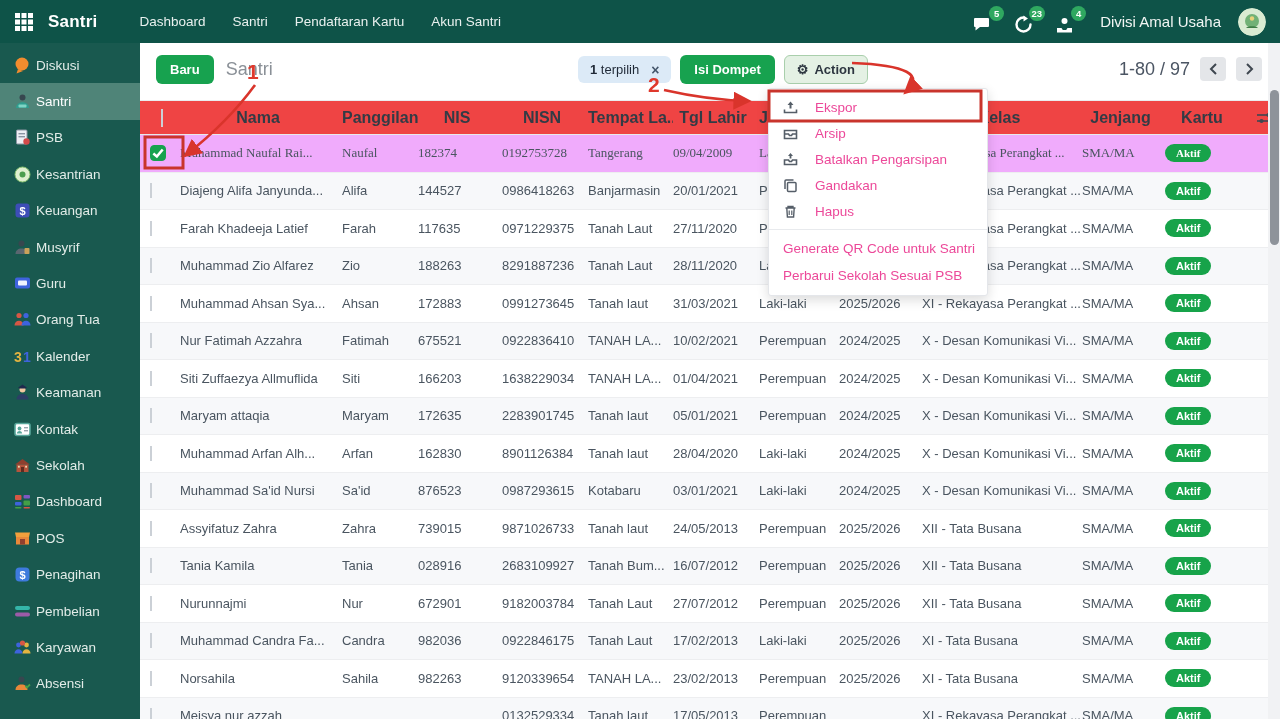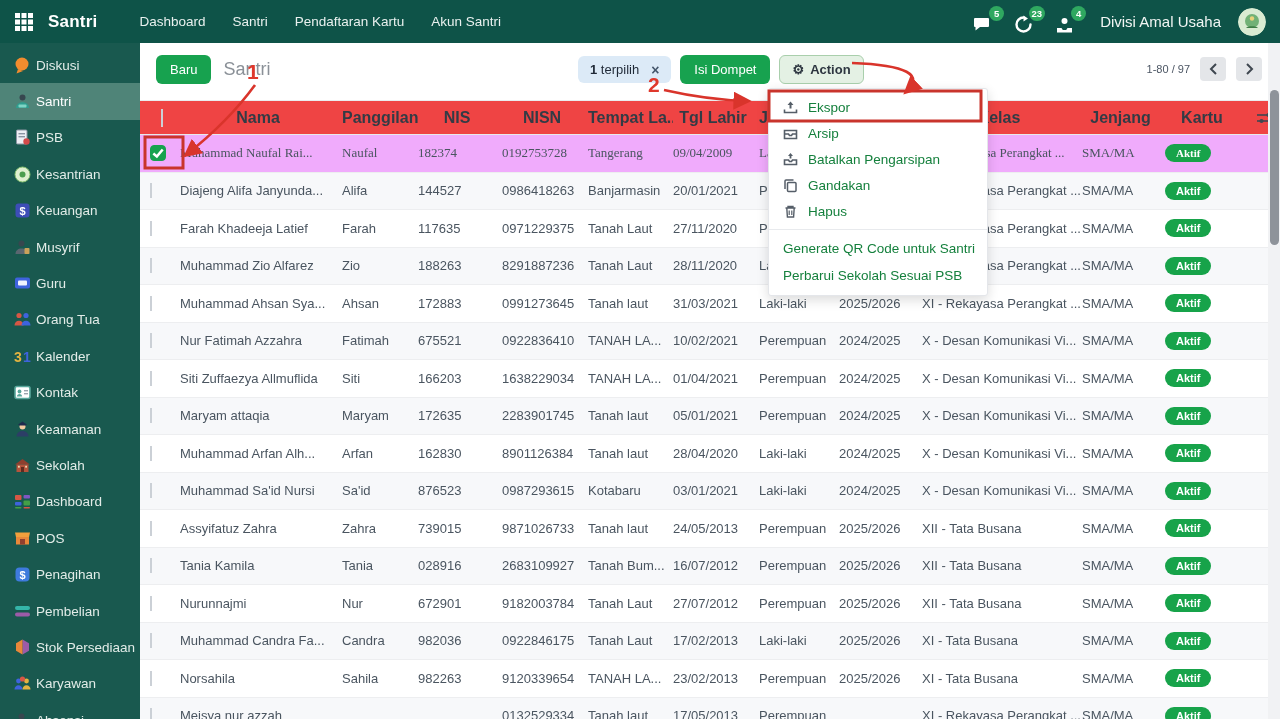--- a/index.html
+++ b/index.html
@@ -27,33 +27,33 @@
   .side-item { height:36.4px; display:flex; align-items:center; gap:4px; padding-left:13px;
                color:#E2ECE8; font-size:13.5px; cursor:pointer; white-space:nowrap; overflow:hidden; }
   .side-item.active { background:#4F8478; color:#FFFFFF; }
   .side-ico { width:19px; height:19px; flex:0 0 19px; display:inline-flex; }
   .side-ico svg { width:19px; height:19px; }
 
   
   .main { position:absolute; left:140px; top:43px; right:0; bottom:0; background:#fff; }
   .toolbar { position:relative; height:57px; background:#fff; }
   .tb-left { position:absolute; left:16px; top:12px; display:flex; align-items:center; gap:12px; }
-  .btn-green { background:#17A24F; color:#fff; border:none; border-radius:6px; font-weight:normal;
+  .btn-green { background:#17A24F; color:#fff; border:none; border-radius:6px; font-weight:bold;
                font-size:13px; padding:7px 14px; cursor:pointer; font-family:inherit; }
   .page-title { color:#8A9097; font-size:18px; }
   .tb-mid { position:absolute; left:438px; top:12px; display:flex; align-items:center; gap:9px; }
   .chip { background:#DCEAF7; border-radius:6px; padding:6px 12px; font-size:13px; color:#1F2937;
           display:flex; align-items:center; gap:12px; }
   .chip b { font-weight:bold; }
   .chip-x { color:#44566B; font-weight:bold; font-size:14px; cursor:pointer; line-height:1; }
   .btn-action { background:#E4F1E4; border:1px solid #A9CFAC; border-radius:6px; color:#2D3640;
                 font-weight:bold; font-size:13px; padding:6px 12px; cursor:pointer; display:flex;
                 align-items:center; gap:6px; font-family:inherit; }
   .tb-right { position:absolute; right:18px; top:14px; display:flex; align-items:center; gap:10px; }
-  .range-txt { font-size:11px; color:#4B5563;text-align:right; }
+  .range-txt { font-size:18px; color:#4B5563;text-align:right; }
   .pager { width:26px; height:24px; background:#E4E6E9; border:none; border-radius:4px; cursor:pointer;
            display:flex; align-items:center; justify-content:center; }
 
   
   .tablewrap { position:absolute; left:0; top:57px; right:0; bottom:0; overflow:hidden; }
   .trow, .thead { display:grid;
     grid-template-columns:30px 162px 76px 84px 86px 85px 86px 80px 83px 160px 83px 80px minmax(0,1fr);
     align-items:center; padding:0 6px 0 10px; }
   .thead { height:35px; border-top:1px solid #EAECEE; border-bottom:1px solid #E7E9EB;
            font-size:16px; font-weight:bold; color:#333B45; background:#ef4444;text-align:center; }
@@ -67,22 +67,22 @@
                 padding:3px 11px; border-radius:10px; }
   .filler { display:flex; justify-content:flex-end; }
 
   
   .sb-track { position:absolute; right:0; top:43px; bottom:0; width:12px; background:#F1F2F4; z-index:30; }
   .sb-thumb { position:absolute; left:1.5px; top:47px; width:9px; height:155px; background:#8E939A; border-radius:5px; cursor:pointer; }
 
   
   .dropdown { position:absolute; left:768px; top:88px; width:220px; background:#fff; z-index:40;
               border:1px solid #E4E6EA; border-radius:3px; box-shadow:0 4px 12px rgba(0,0,0,.14); padding:5px 0 6px; }
-  .dd-item { height:26px; display:flex; align-items:center; gap:10px; padding:0 14px; font-size:13.5px;
-             color:#15803d; cursor:pointer; white-space:nowrap; }
+  .dd-item { height:26px; display:flex; align-items:center; gap:17px; padding:0 14px; font-size:13.5px;
+             color:#ec4899; cursor:pointer; white-space:nowrap; }
   .dd-item svg { width:15px; height:15px; flex:0 0 15px; }
   .dd-sep { height:1px; background:#E8EAED; margin:5px 0; }
   .dd-item.plain { height:27px; }
 
   
   .overlay { position:absolute; inset:0; z-index:60; pointer-events:none; }
 </style>
 </head>
 <body>
 
@@ -229,39 +229,39 @@
           <svg viewBox="0 0 19 19">
             <text x="1" y="14.5" font-size="14" font-weight="bold" fill="#E3B341" font-family="Liberation Sans, sans-serif">3</text>
             <text x="10" y="14.5" font-size="14" font-weight="bold" fill="#3E63DD" font-family="Liberation Sans, sans-serif">1</text>
           </svg>
         </span>
         <span>Kalender</span>
       </div>
       <div class="side-item">
         <span class="side-ico">
           <svg viewBox="0 0 19 19">
+            <circle cx="9.5" cy="6.5" r="3" fill="#F2C9A0"></circle>
+            <path d="M5.5 4.5h8L9.5 1.5z" fill="#1F2B4D"></path>
+            <rect x="5.5" y="3.8" width="8" height="1.6" rx=".8" fill="#1F2B4D"></rect>
+            <path d="M3.5 16.5c0-3.4 2.7-5.5 6-5.5s6 2.1 6 5.5z" fill="#2C3E66"></path>
+          </svg>
+        </span>
+        <span>Keamanan</span>
+      </div>
+      <div class="side-item">
+        <span class="side-ico">
+          <svg viewBox="0 0 19 19">
             <rect x="2" y="3.5" width="15" height="12" rx="2" fill="#fff" stroke="#58A79B" stroke-width="1.6"></rect>
             <circle cx="6.5" cy="8.5" r="1.9" fill="#58A79B"></circle>
             <path d="M3.8 13.5c.4-1.6 1.5-2.4 2.7-2.4s2.3.8 2.7 2.4z" fill="#58A79B"></path>
             <rect x="11" y="7" width="4" height="1.4" fill="#9AA5AE"></rect>
             <rect x="11" y="10" width="4" height="1.4" fill="#9AA5AE"></rect>
           </svg>
         </span>
         <span>Kontak</span>
-      </div>
-      <div class="side-item">
-        <span class="side-ico">
-          <svg viewBox="0 0 19 19">
-            <circle cx="9.5" cy="6.5" r="3" fill="#F2C9A0"></circle>
-            <path d="M5.5 4.5h8L9.5 1.5z" fill="#1F2B4D"></path>
-            <rect x="5.5" y="3.8" width="8" height="1.6" rx=".8" fill="#1F2B4D"></rect>
-            <path d="M3.5 16.5c0-3.4 2.7-5.5 6-5.5s6 2.1 6 5.5z" fill="#2C3E66"></path>
-          </svg>
-        </span>
-        <span>Keamanan</span>
       </div>
       <div class="side-item">
         <span class="side-ico">
           <svg viewBox="0 0 19 19">
             <path d="M2 8.5 L9.5 3 L17 8.5z" fill="#8F3F2E"></path>
             <rect x="3.5" y="8.5" width="12" height="7.5" fill="#B5543C"></rect>
             <rect x="8" y="11" width="3" height="5" fill="#5E2C20"></rect>
             <rect x="5" y="9.8" width="1.8" height="1.8" fill="#F2D9B0"></rect>
             <rect x="12.2" y="9.8" width="1.8" height="1.8" fill="#F2D9B0"></rect>
           </svg>
@@ -301,29 +301,20 @@
         <span>Penagihan</span>
       </div>
       <div class="side-item">
         <span class="side-ico">
           <svg viewBox="0 0 19 19">
             <rect x="2" y="4" width="15" height="4" rx="2" fill="#35B5A9"></rect>
             <rect x="2" y="10.5" width="15" height="4" rx="2" fill="#9C5BA8"></rect>
           </svg>
         </span>
         <span>Pembelian</span>
-      </div>
-      <div class="side-item">
-        <span class="side-ico">
-          <svg viewBox="0 0 19 19">
-            <path d="M9.5 1.5 L16 5.25 L16 12.75 L9.5 16.5z" fill="#9C5BA8"></path>
-            <path d="M9.5 1.5 L3 5.25 L3 12.75 L9.5 16.5z" fill="#E8883A"></path>
-          </svg>
-        </span>
-        <span>Stok Persediaan</span>
       </div>
       <div class="side-item">
         <span class="side-ico">
           <svg viewBox="0 0 19 19">
             <circle cx="5.5" cy="7" r="2.4" fill="#3E63DD"></circle>
             <circle cx="13.5" cy="7" r="2.4" fill="#E3B341"></circle>
             <circle cx="9.5" cy="5" r="2.6" fill="#D65745"></circle>
             <path d="M1.5 15.5c0-2.6 1.8-4.2 4-4.2s4 1.6 4 4.2z" fill="#3E63DD"></path>
             <path d="M9.5 15.5c0-2.6 1.8-4.2 4-4.2s4 1.6 4 4.2z" fill="#E3B341"></path>
           </svg>

